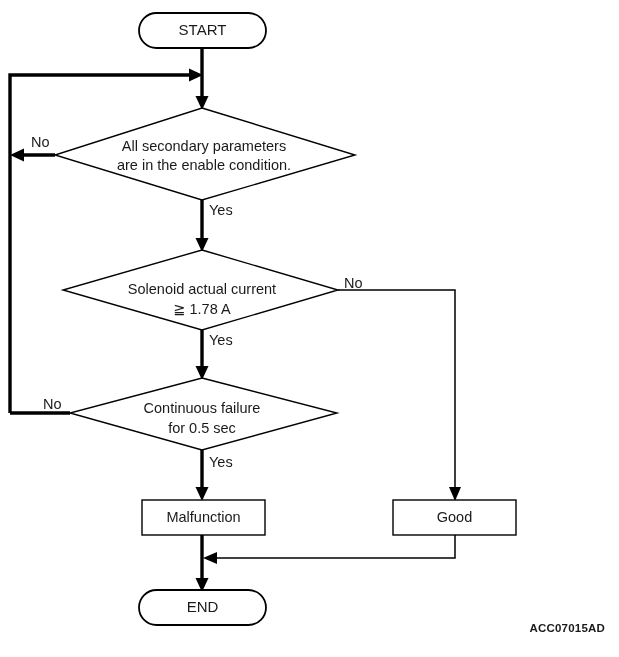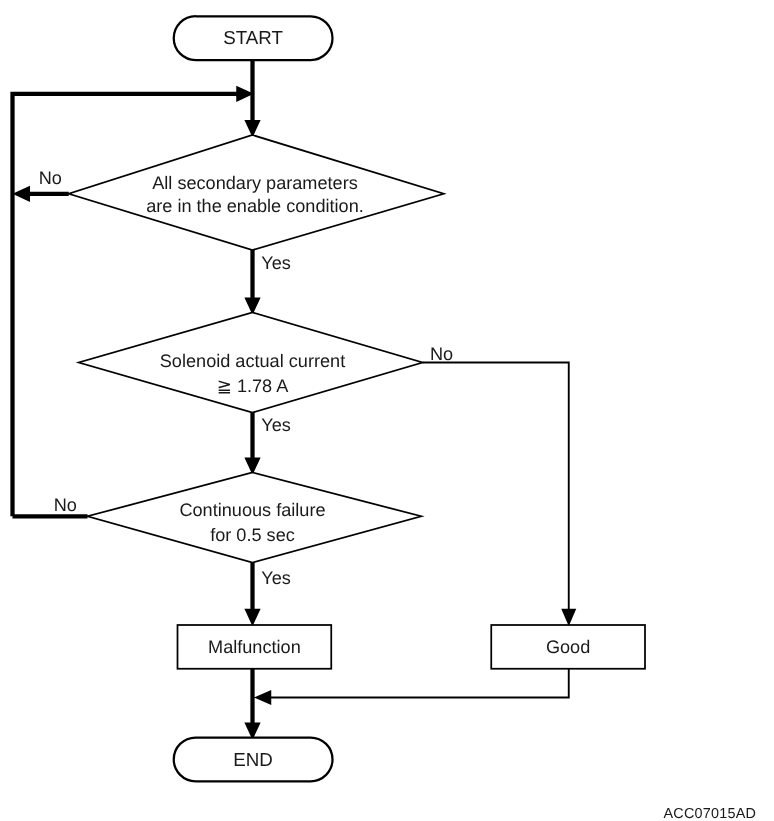--- a/index.html
+++ b/index.html
@@ -76,24 +76,24 @@
     fill: #000000;
     stroke: none;
   }
   .arrow-thin {
     fill: #000000;
     stroke: none;
   }
   .ref-code {
     position: absolute;
     right: 14px;
-    bottom: 0;
+    bottom: 23px;
     font-family: "Liberation Sans", sans-serif;
     font-size: 11.5px;
-    font-weight: normal;
+    font-weight: bold;
     color: #1a1a1a;
     letter-spacing: 0.2px;
   }
 </style>
 </head>
 <body>
 
 <div id="diagram-root">
 
   <svg id="flowchart" viewBox="0 0 619 657" xmlns="http://www.w3.org/2000/svg">

